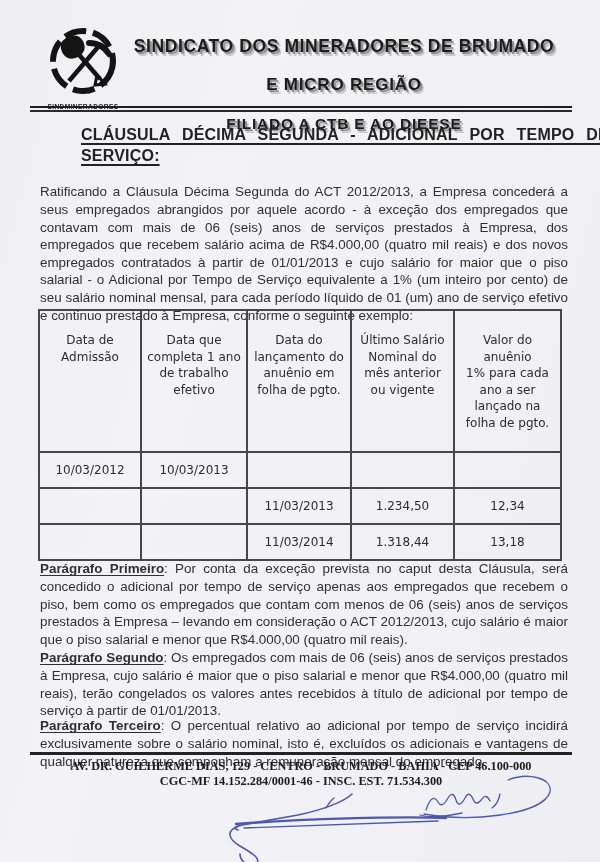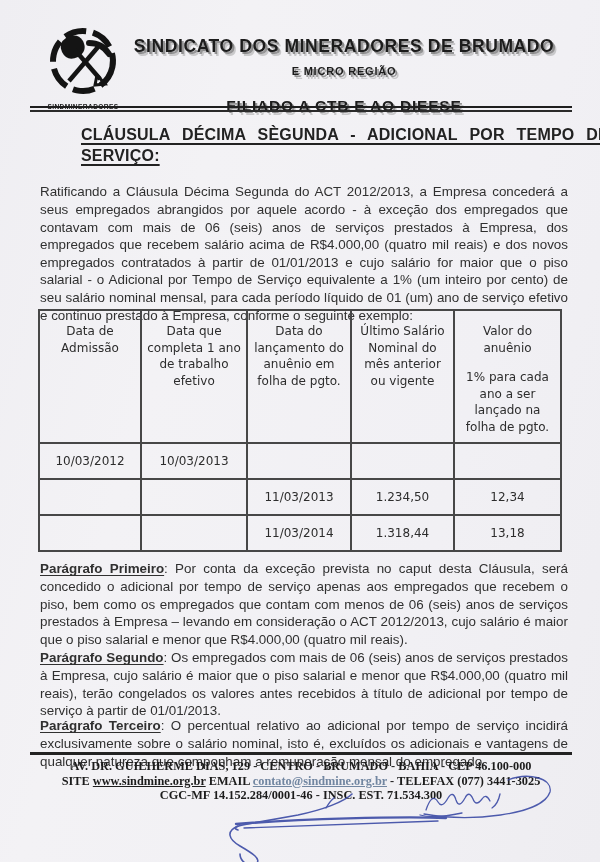--- a/index.html
+++ b/index.html
@@ -6,42 +6,42 @@
   body{width:600px;height:862px;background:#e8e7ec;font-family:"Liberation Sans",sans-serif;}
   .page{position:relative;width:600px;height:862px;overflow:hidden;
         background:linear-gradient(105deg,#efeef2 0%,#f3f2f5 30%,#f1f0f4 70%,#eeedf1 100%);}
   
   .logo{position:absolute;left:40px;top:26px;width:86px;text-align:center;}
   .logo-label{font-size:6.6px;font-weight:bold;letter-spacing:.4px;color:#1a1a1a;margin-top:1px;}
   .hdr-titles{position:absolute;left:118px;top:36px;width:452px;text-align:center;color:#1c1c1c;
               font-family:"Liberation Sans",sans-serif;font-weight:bold;
               text-shadow:2px 2px 0 rgba(110,110,110,.7),3.5px 3.5px 0 rgba(150,150,150,.45);}
   .hdr-l1{font-size:17.5px;letter-spacing:.6px;}
-  .hdr-l2{font-size:11px;letter-spacing:.8px;margin-top:8px;}
+  .hdr-l2{font-size:17px;letter-spacing:.8px;margin-top:18px;}
   .hdr-l3{font-size:15.5px;letter-spacing:.8px;margin-top:20px;}
   .dbl-rule{position:absolute;left:30px;right:28px;top:106px;height:2px;
             border-top:2.5px solid #1e1e1e;border-bottom:2px solid #2a2a2a;}
   
   .clause-title{position:absolute;left:40px;top:124px;width:528px;
                 font-size:16px;font-weight:bold;color:#222;line-height:21px;
                 text-align:justify;text-decoration:underline;text-underline-offset:3px;
                 text-decoration-thickness:1.5px;letter-spacing:.2px;word-spacing:6px;margin-left:41px;}
   
   .body-par{position:absolute;left:40px;width:528px;font-size:13.4px;line-height:17.6px;
             color:#303030;text-align:justify;}
   .intro{top:170px;}
   .plabel{font-weight:bold;text-decoration:underline;text-underline-offset:2px;}
   .p1{top:547px;} .p2{top:636px;} .p3{top:704px;}
   
   .anuenio-table{position:absolute;left:38px;top:309px;border-collapse:collapse;table-layout:fixed;
                  width:472px;font-family:"DejaVu Sans",sans-serif;font-size:12px;color:#2d2d2d;}
   .anuenio-table td{border:2px solid #474747;text-align:center;padding:3px 4px;}
-  .anuenio-table tr.hdr td{height:116px;vertical-align:top;padding-top:12px;line-height:16.5px;}
+  .anuenio-table tr.hdr td{height:116px;vertical-align:top;padding-top:21px;line-height:16.5px;}
   .anuenio-table tr.data td{height:28px;vertical-align:middle;}
-  .h5-note{margin-top:13px;}
+  .h5-note{}
   
   .ftr-rule{position:absolute;left:30px;right:28px;top:752px;height:3px;background:#232323;}
   .footer{position:absolute;left:30px;right:28px;top:759px;text-align:center;
           font-family:"Liberation Serif",serif;font-weight:bold;font-size:12.3px;
           line-height:14.6px;color:#1c1c1c;}
   .site-url{text-decoration:underline;}
   .email-link{color:#7186a1;text-decoration:underline;}
   
   .sig-layer{position:absolute;left:0;top:760px;width:600px;height:102px;}
 </style>
@@ -120,27 +120,20 @@
   <p class="body-par p2">
     <span class="plabel">Parágrafo Segundo</span><span>: Os empregados com mais de 06 (seis) anos de serviços prestados à Empresa, cujo salário é maior que o piso salarial e menor que R$4.000,00 (quatro mil reais), terão congelados os valores antes recebidos à título de adicional por tempo de serviço à partir de 01/01/2013.</span>
   </p>
   <p class="body-par p3">
     <span class="plabel">Parágrafo Terceiro</span><span>: O percentual relativo ao adicional por tempo de serviço incidirá exclusivamente sobre o salário nominal, isto é, excluídos os adicionais e vantagens de qualquer natureza que componham a remuneração mensal do empregado.</span>
   </p>
 
   <div class="ftr-rule"></div>
   <div class="footer">
     <div>AV. DR. GUILHERME DIAS, 129 - CENTRO - BRUMADO - BAHIA - CEP 46.100-000</div>
-    <div>
-      <span>SITE</span>
-      <span class="site-url">www.sindmine.org.br</span>
-      <span>EMAIL</span>
-      <span class="email-link">contato@sindmine.org.br</span>
-      <span>- TELEFAX (077) 3441-3025</span>
-    </div>
     <div>CGC-MF 14.152.284/0001-46 - INSC. EST. 71.534.300</div>
   </div>
 
   <svg class="sig-layer" viewBox="0 0 600 102">
     <g stroke="#3b4aa5" fill="none" stroke-linecap="round" opacity="0.9">
 
       <path d="M352,34 C344,42 322,50 298,55 L248,64 C236,66 232,68 238,70" stroke-width="1.6"></path>
       <path d="M236,64 C300,59 400,56 446,58" stroke-width="2.4"></path>
       <path d="M244,68 L438,61" stroke-width="1.4"></path>
       <path d="M238,66 C226,71 228,79 240,86 C252,93 262,99 256,104 C250,108 240,102 240,94" stroke-width="1.6"></path>

